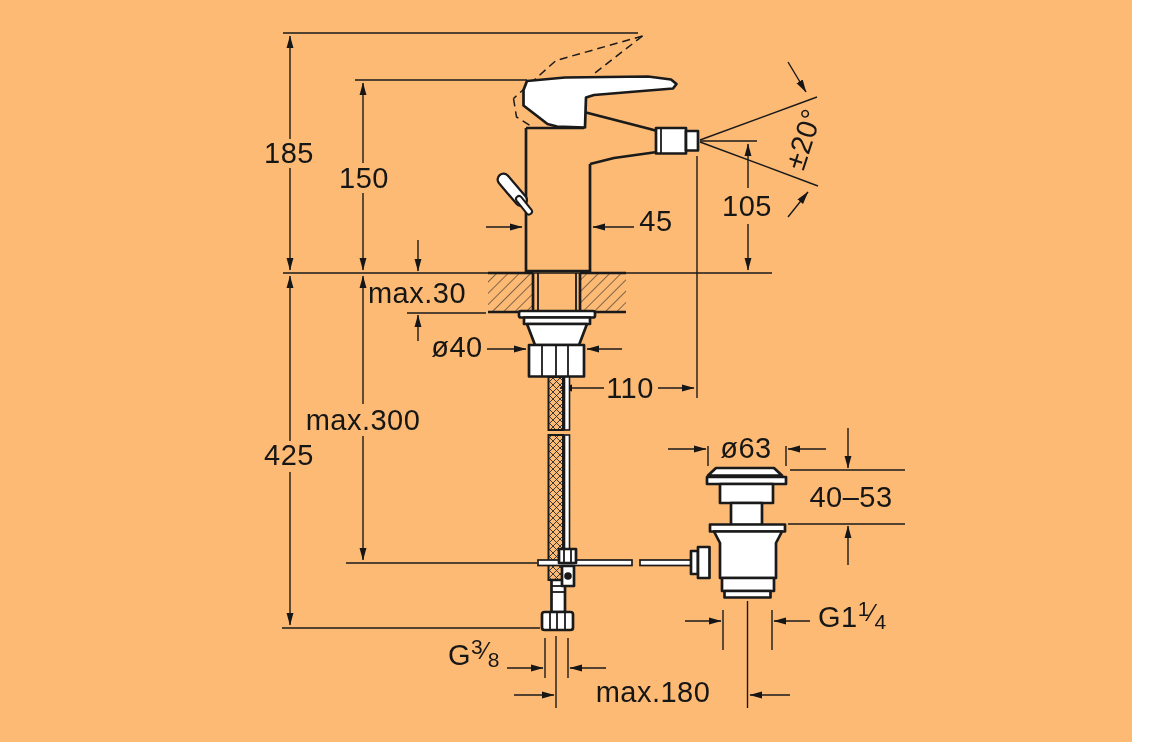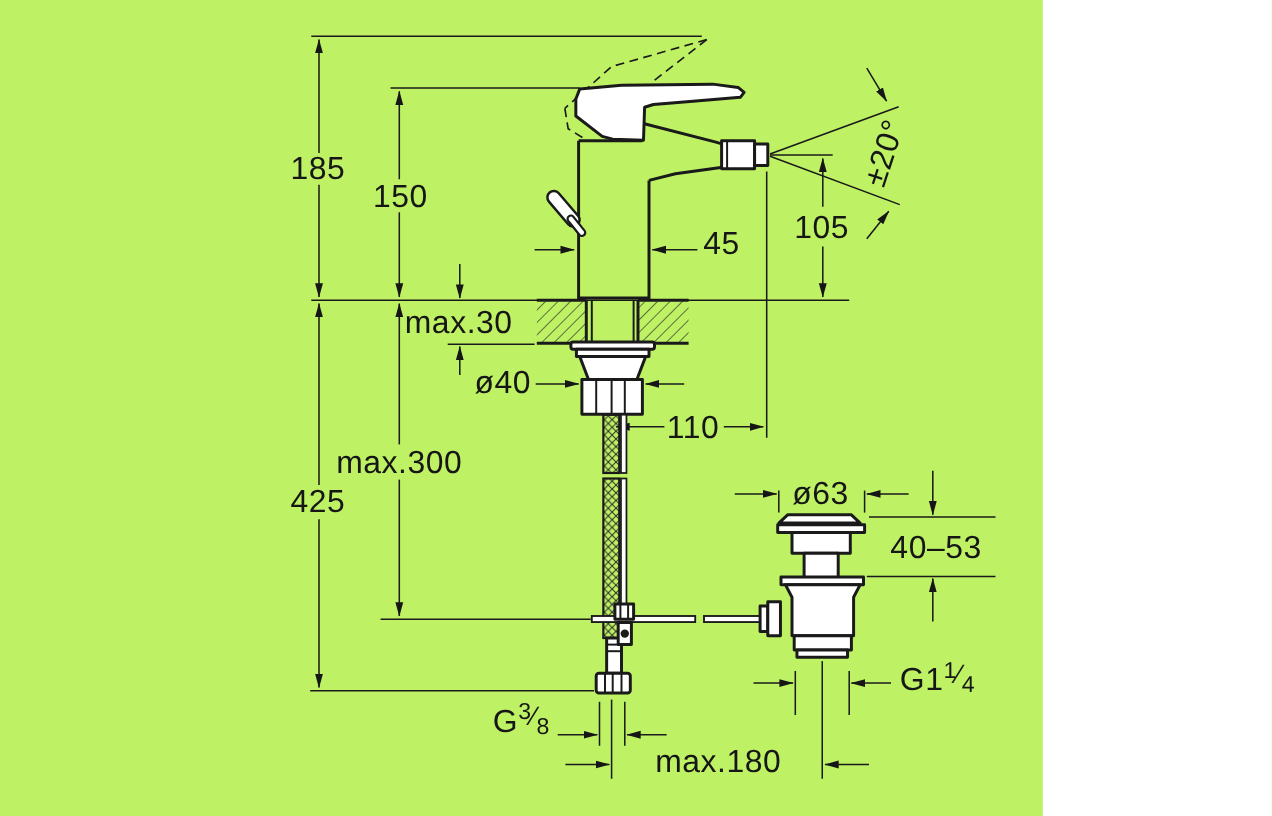--- a/index.html
+++ b/index.html
@@ -1,16 +1,16 @@
 <!DOCTYPE html>
 <html><head>
 <meta charset="utf-8">
 <style>
   html,body{margin:0;padding:0;background:#ffffff;}
-  .stage{width:948px;height:742px;background:#bef264;position:relative;font-family:"Liberation Sans",sans-serif;}
+  .stage{width:1132px;height:742px;background:#fdba74;position:relative;font-family:"Liberation Sans",sans-serif;}
   svg{display:block;}
   .obj{stroke:#1a1a1a;stroke-width:2.7;fill:none;stroke-linejoin:round;}
   .objf{stroke:#1a1a1a;stroke-width:2.7;fill:#ffffff;stroke-linejoin:round;}
   .med{stroke:#1a1a1a;stroke-width:1.8;fill:none;}
   .thin{stroke:#1a1a1a;stroke-width:1.4;fill:none;}
   .dash{stroke:#1a1a1a;stroke-width:1.5;fill:none;stroke-dasharray:8 5;}
   .dimtxt{font-family:"Liberation Sans",sans-serif;font-size:29px;fill:#161616;letter-spacing:0.5px;}
   .fracbig{font-size:29px;}
   .fracsm{font-size:21px;}
   .fracsl{font-size:24px;}

